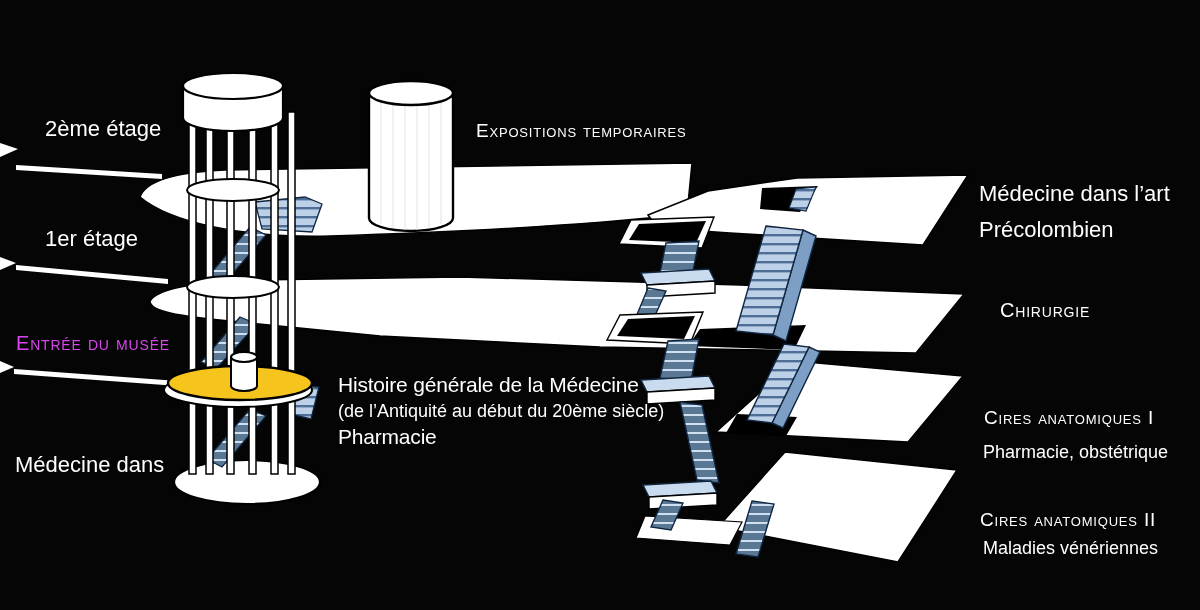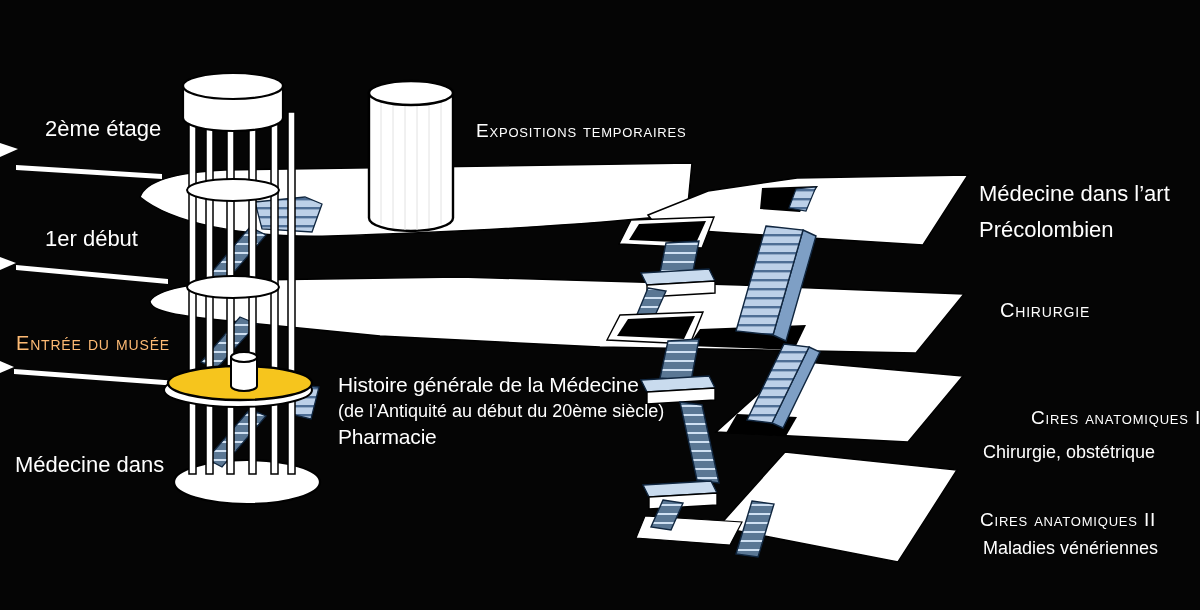--- a/index.html
+++ b/index.html
@@ -10,21 +10,21 @@
   .stage svg{position:absolute;left:0;top:0;}
   .lbl{
     position:absolute;color:#ffffff;white-space:nowrap;
     font-family:Liberation Sans, sans-serif;line-height:1.15;
   }
   .lbl.big{font-size:22px;}
   .lbl.med{font-size:21px;letter-spacing:-0.2px;}
   .lbl.sc{font-variant:small-caps;letter-spacing:0.8px;font-size:20px;}
   .lbl.sc.sm{font-size:19px;}
   .lbl.sub{font-size:18px;}
-  .lbl.gold{color:#fdba74;}
+  .lbl.gold{color:#d946ef;}
 </style>
 </head>
 <body>
 
 <div class="stage">
 
   <svg width="1200" height="610" viewBox="0 0 1200 610">
     <defs>
       <pattern id="stepsL" width="9" height="9" patternUnits="userSpaceOnUse">
         <rect width="9" height="9" fill="#bcd0e8"></rect>
@@ -134,34 +134,34 @@
       <ellipse cx="233" cy="287" rx="46" ry="11" fill="#ffffff" stroke="#000" stroke-width="2"></ellipse>
 
       <ellipse cx="238" cy="390" rx="74" ry="17" fill="#ffffff" stroke="#000" stroke-width="2"></ellipse>
       <ellipse cx="240" cy="383" rx="72" ry="17" fill="#f6c51d" stroke="#000" stroke-width="2.4"></ellipse>
       <path d="M231,357 L231,386 A13,5 0 0 0 257,386 L257,357 Z" fill="#ffffff" stroke="#000" stroke-width="2"></path>
       <ellipse cx="244" cy="357" rx="13" ry="5" fill="#ffffff" stroke="#000" stroke-width="2"></ellipse>
     </g>
   </svg>
 
   <div class="lbl big" style="left:45px;top:116px;">2ème étage</div>
-  <div class="lbl big" style="left:45px;top:226px;">1er début</div>
+  <div class="lbl big" style="left:45px;top:226px;">1er étage</div>
   <div class="lbl sc gold" style="left:16px;top:332px;">Entrée du musée</div>
   <div class="lbl big" style="left:15px;top:452px;">Médecine dans</div>
 
   <div class="lbl big" style="left:979px;top:181px;">Médecine dans l’art</div>
 
   <div class="lbl sc sm" style="left:476px;top:120px;">Expositions temporaires</div>
   <div class="lbl big" style="left:979px;top:217px;">Précolombien</div>
 
   <div class="lbl sc" style="left:1000px;top:299px;">Chirurgie</div>
 
   <div class="lbl med" style="left:338px;top:373px;">Histoire générale de la Médecine</div>
   <div class="lbl sub" style="left:338px;top:401px;">(de l’Antiquité au début du 20ème siècle)</div>
   <div class="lbl med" style="left:338px;top:425px;">Pharmacie</div>
 
-  <div class="lbl sc sm" style="left:1031px;top:407px;text-align:center;">Cires anatomiques I</div>
-  <div class="lbl sub" style="left:983px;top:442px;">Chirurgie, obstétrique</div>
+  <div class="lbl sc sm" style="left:984px;top:407px;text-align:center;">Cires anatomiques I</div>
+  <div class="lbl sub" style="left:983px;top:442px;">Pharmacie, obstétrique</div>
 
   <div class="lbl sc sm" style="left:980px;top:509px;text-align:right;">Cires anatomiques II</div>
   <div class="lbl sub" style="left:983px;top:538px;">Maladies vénériennes</div>
 
 </div>
 
 </body></html>

